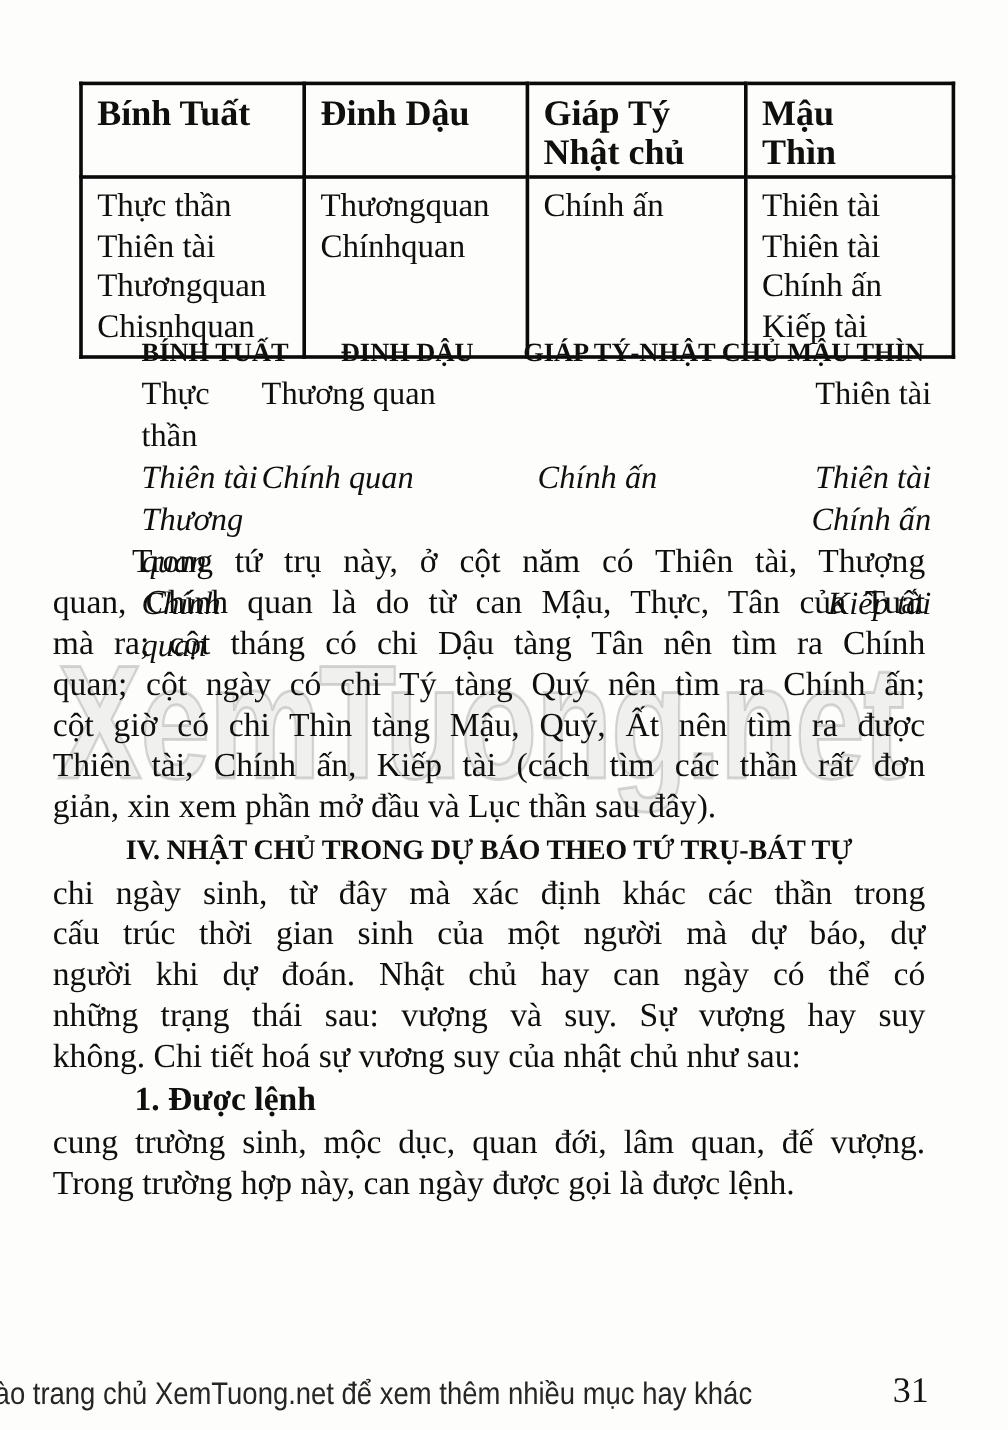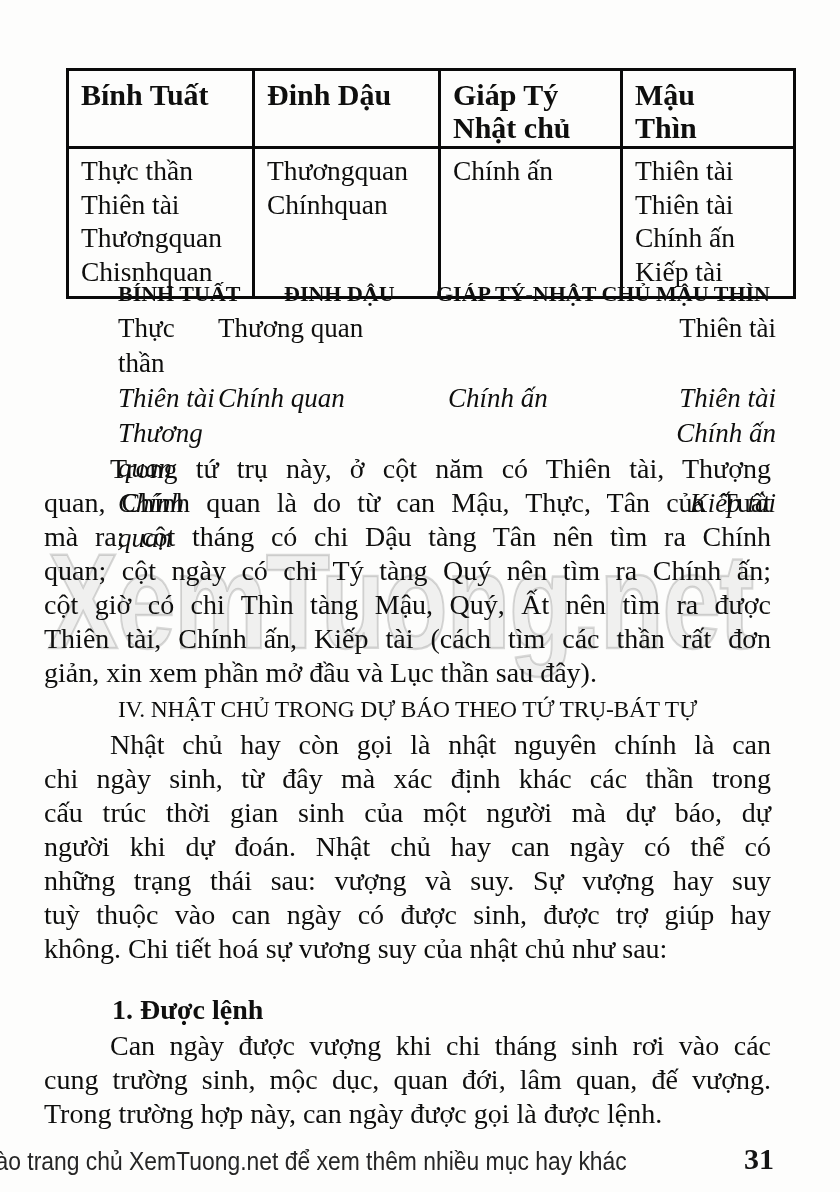--- a/index.html
+++ b/index.html
@@ -52,35 +52,35 @@
   .p-row { display:grid; grid-template-columns:100px 198px 142px 1fr; font-size:27px; line-height:35px; }
   .p-row .pc3 { padding-left:32px; }
   .p-row .pc4 { text-align:right; padding-right:2px; }
   .p-row.it { font-style:italic; }
 
   
   .bodytext { position:absolute; left:44px; top:452px; width:727px; z-index:1; font-size:28px; }
   .ln { line-height:34px; text-align:justify; text-align-last:justify; white-space:nowrap0; }
   .ln.lnlast { text-align-last:left; }
   .ln.ind { text-indent:66px; }
-  .h-iv { text-align:center; font-weight:normal; font-size:23.5px; line-height:38px; letter-spacing:-0.2px; }
-  .h-1 { font-weight:bold; font-size:28px; line-height:38px; padding-left:68px;margin-top:25px; }
+  .h-iv { text-align:center; font-weight:bold; font-size:23.5px; line-height:38px; letter-spacing:-0.2px; }
+  .h-1 { font-weight:bold; font-size:28px; line-height:38px; padding-left:68px; }
 
   
   .footer {
     position:absolute; left:0; top:1144px; width:678px; z-index:1;
     display:flex; justify-content:flex-end;
     font-family:"Liberation Sans", sans-serif;
     font-size:26px; line-height:34px; color:#262626;
   }
   .footer .inner { transform:scaleX(0.88); transform-origin:center; white-space:nowrap; }
   .page-number {
     position:absolute; left:744px; top:1142px; z-index:2;
     font-family:"Liberation Serif", serif;
-    font-weight:bold; font-size:30px; color:#141414;
+    font-weight:normal; font-size:30px; color:#141414;
   }
 </style>
 </head>
 <body>
 
 <div class="page">
 
   <div class="watermark">XemTuong.net</div>
 
   <table class="ttable">
@@ -168,31 +168,28 @@
     <div class="ln ind">Trong tứ trụ này, ở cột năm có Thiên tài, Thượng</div>
     <div class="ln">quan, Chính quan là do từ can Mậu, Thực, Tân của Tuất</div>
     <div class="ln">mà ra; cột tháng có chi Dậu tàng Tân nên tìm ra Chính</div>
     <div class="ln">quan; cột ngày có chi Tý tàng Quý nên tìm ra Chính ấn;</div>
     <div class="ln">cột giờ có chi Thìn tàng Mậu, Quý, Ất nên tìm ra được</div>
     <div class="ln">Thiên tài, Chính ấn, Kiếp tài (cách tìm các thần rất đơn</div>
     <div class="ln lnlast">giản, xin xem phần mở đầu và Lục thần sau đây).</div>
 
     <div class="h-iv">IV. NHẬT CHỦ TRONG DỰ BÁO THEO TỨ TRỤ-BÁT TỰ</div>
 
-    <div class="ln ind">Nhật chủ hay còn gọi là nhật nguyên chính là can</div>
     <div class="ln">chi ngày sinh, từ đây mà xác định khác các thần trong</div>
     <div class="ln">cấu trúc thời gian sinh của một người mà dự báo, dự</div>
     <div class="ln">người khi dự đoán. Nhật chủ hay can ngày có thể có</div>
     <div class="ln">những trạng thái sau: vượng và suy. Sự vượng hay suy</div>
-    <div class="ln">tuỳ thuộc vào can ngày có được sinh, được trợ giúp hay</div>
     <div class="ln lnlast">không. Chi tiết hoá sự vương suy của nhật chủ như sau:</div>
 
     <div class="h-1">1. Được lệnh</div>
 
-    <div class="ln ind">Can ngày được vượng khi chi tháng sinh rơi vào các</div>
     <div class="ln">cung trường sinh, mộc dục, quan đới, lâm quan, đế vượng.</div>
     <div class="ln lnlast">Trong trường hợp này, can ngày được gọi là được lệnh.</div>
   </div>
 
   <div class="footer">
     <span class="inner">Qúy vị hãy vào trang chủ XemTuong.net để xem thêm nhiều mục hay khác</span>
   </div>
   <div class="page-number">31</div>
 
 </div>

